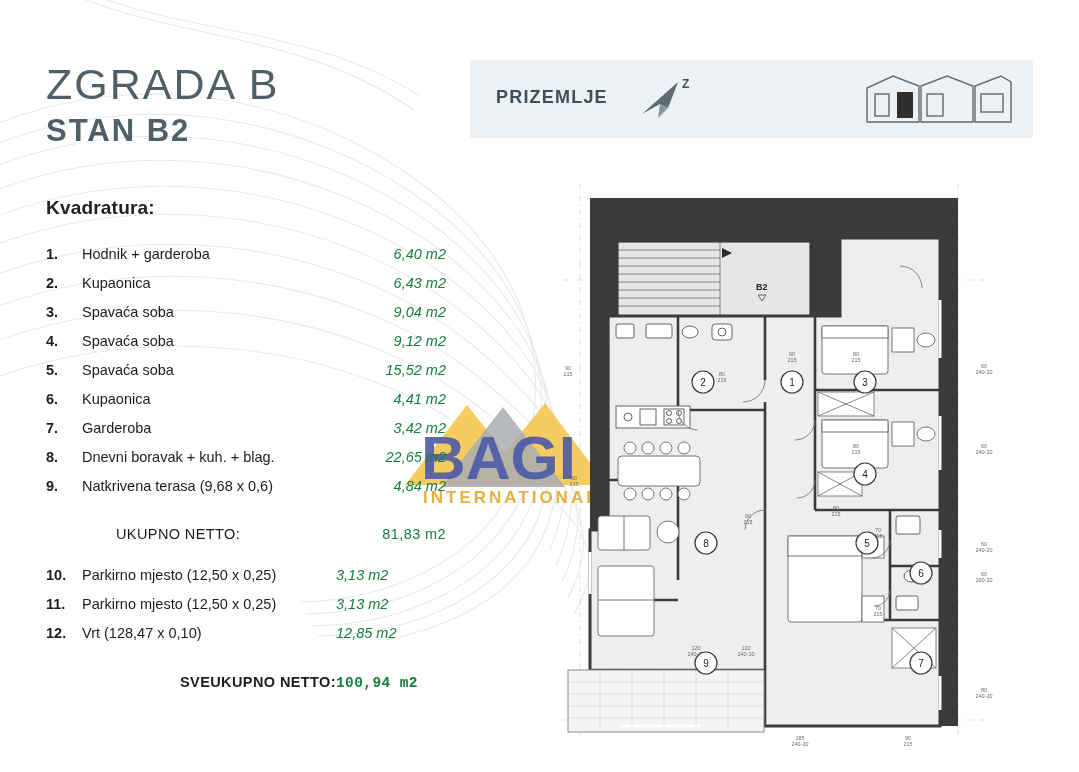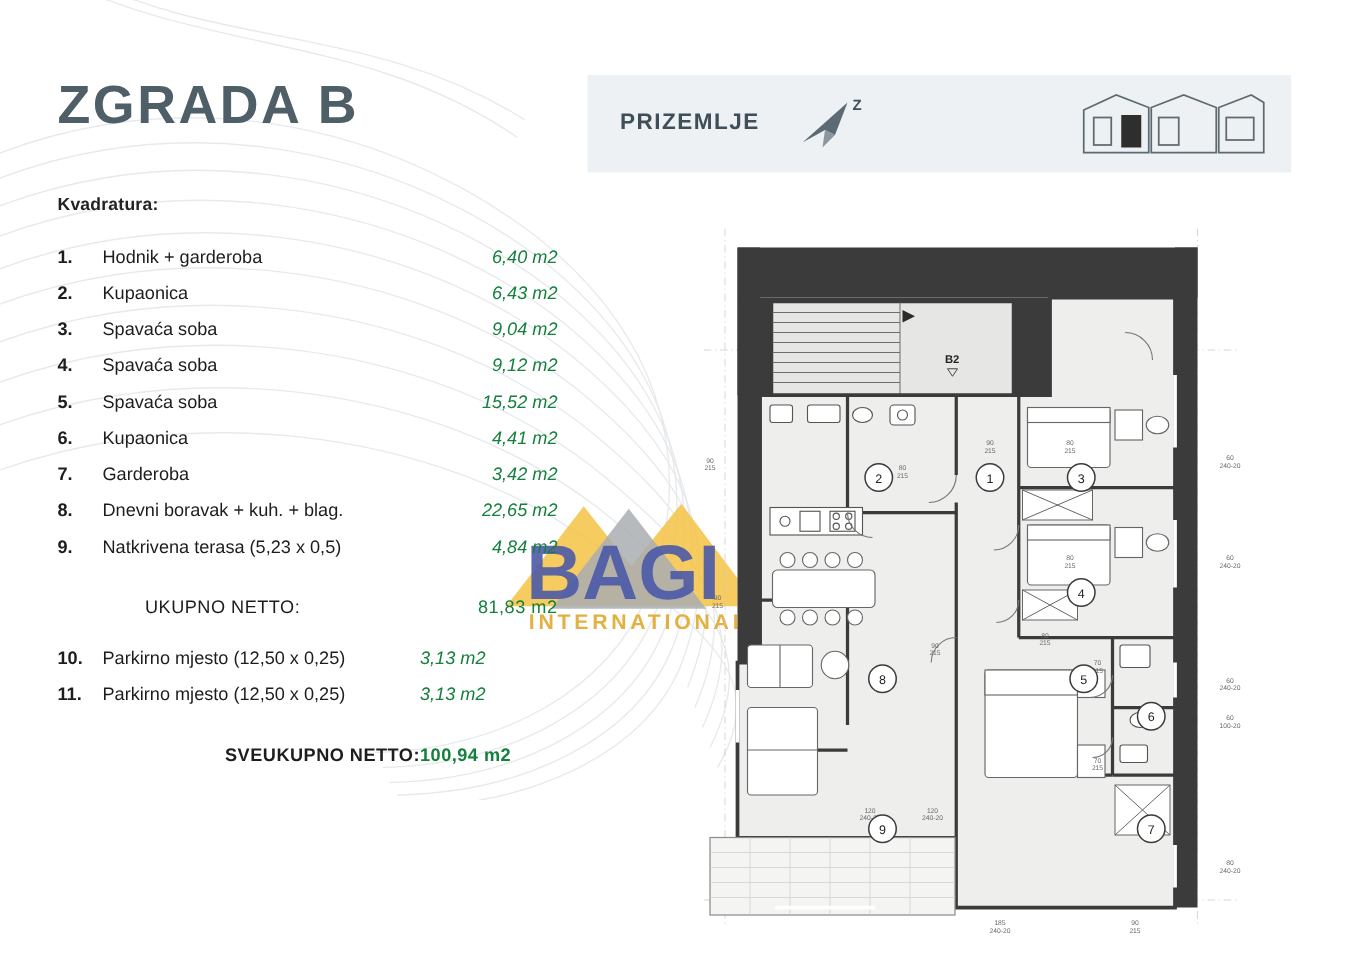--- a/index.html
+++ b/index.html
@@ -34,36 +34,36 @@
   }
 
   
   .left {
     position: absolute;
     left: 46px; top: 62px;
     width: 470px;
   }
   .title-main {
     font-size: 43px;
-    font-weight: bold;
+    font-weight: normal;
     letter-spacing: 2px;
     color: #4e5f68;
     line-height: 1.05;
     margin: 0 0 6px 0;
   }
   .title-sub {
     font-size: 31px;
     font-weight: bold;
     letter-spacing: 2px;
     color: #4e5f68;
     margin: 0;
   }
   .kvadratura {
     margin-top: 48px;
-    font-size: 14px;
+    font-size: 19px;
     font-weight: bold;
     color: #222;
     letter-spacing: .2px;
   }
 
   table.rooms {
     margin-top: 20px;
     border-collapse: collapse;
     width: 400px;
     font-size: 14.5px;
@@ -106,21 +106,21 @@
   }
   table.rooms2 td { padding: 6.5px 0; vertical-align: baseline; white-space: nowrap; }
   table.rooms2 td.num { width: 36px; font-weight: bold; }
   table.rooms2 td.area { text-align: left; font-style: italic; width: 110px; padding-right: 4px; }
   tr.grand td {
     padding-top: 26px;
     font-weight: bold;
     font-style: normal;
     letter-spacing: .4px;
   }
-  tr.grand td.area { font-style: normal; }
+  tr.grand td.area { font-style: normal; font-family: Liberation Mono, monospace; }
   tr.grand td.name { padding-left: 34px; text-align: right; }
 
   
   .topbar {
     position: absolute;
     left: 470px; top: 60px;
     width: 563px; height: 78px;
     background: #eef1f4;
   }
   .topbar-label {
@@ -177,20 +177,21 @@
 
   <svg class="watermark" data-interactable="false" viewBox="0 0 360 140">
     <path d="M10 110 L72 30 L110 78 L150 28 L212 110 Z" fill="#f5c244" opacity=".85"></path>
     <path d="M46 112 L108 32 L170 112 Z" fill="#a9aeb2" opacity=".85"></path>
     <text x="26" y="104" font-family="Liberation Sans, sans-serif" font-size="62" font-weight="bold" fill="#4c5aa8" opacity=".9">BAGI</text>
     <text x="28" y="128" font-family="Liberation Sans, sans-serif" font-size="17" font-weight="bold" letter-spacing="3" fill="#e0a92e" opacity=".9">INTERNATIONAL</text>
   </svg>
 
   <div class="left" data-interactable="false">
     <h1 class="title-main" data-interactable="false">ZGRADA  B</h1>
+    <h2 class="title-sub" data-interactable="false">STAN  B2</h2>
 
     <div class="kvadratura" data-interactable="false">Kvadratura:</div>
 
     <table class="rooms" data-interactable="false">
       <tbody>
         <tr data-interactable="false">
           <td class="num" data-interactable="false">1.</td>
           <td class="name" data-interactable="false">Hodnik + garderoba</td>
           <td class="area" data-interactable="false">6,40 m2</td>
         </tr>
@@ -224,21 +225,21 @@
           <td class="name" data-interactable="false">Garderoba</td>
           <td class="area" data-interactable="false">3,42 m2</td>
         </tr>
         <tr data-interactable="false">
           <td class="num" data-interactable="false">8.</td>
           <td class="name" data-interactable="false">Dnevni boravak + kuh. + blag.</td>
           <td class="area" data-interactable="false">22,65 m2</td>
         </tr>
         <tr data-interactable="false">
           <td class="num" data-interactable="false">9.</td>
-          <td class="name" data-interactable="false">Natkrivena terasa (5,23 x 0,5)</td>
+          <td class="name" data-interactable="false">Natkrivena terasa (9,68 x 0,6)</td>
           <td class="area" data-interactable="false">4,84 m2</td>
         </tr>
         <tr class="total" data-interactable="false">
           <td class="num" data-interactable="false"></td>
           <td class="name" data-interactable="false">UKUPNO NETTO:</td>
           <td class="area" data-interactable="false">81,83 m2</td>
         </tr>
       </tbody>
     </table>
 
@@ -246,20 +247,25 @@
       <tbody>
         <tr data-interactable="false">
           <td class="num" data-interactable="false">10.</td>
           <td class="name" data-interactable="false">Parkirno mjesto (12,50 x 0,25)</td>
           <td class="area" data-interactable="false">3,13 m2</td>
         </tr>
         <tr data-interactable="false">
           <td class="num" data-interactable="false">11.</td>
           <td class="name" data-interactable="false">Parkirno mjesto (12,50 x 0,25)</td>
           <td class="area" data-interactable="false">3,13 m2</td>
+        </tr>
+        <tr data-interactable="false">
+          <td class="num" data-interactable="false">12.</td>
+          <td class="name" data-interactable="false">Vrt (128,47 x 0,10)</td>
+          <td class="area" data-interactable="false">12,85 m2</td>
         </tr>
         <tr class="grand" data-interactable="false">
           <td class="num" data-interactable="false"></td>
           <td class="name" data-interactable="false">SVEUKUPNO NETTO:</td>
           <td class="area" data-interactable="false">100,94 m2</td>
         </tr>
       </tbody>
     </table>
   </div>
 

